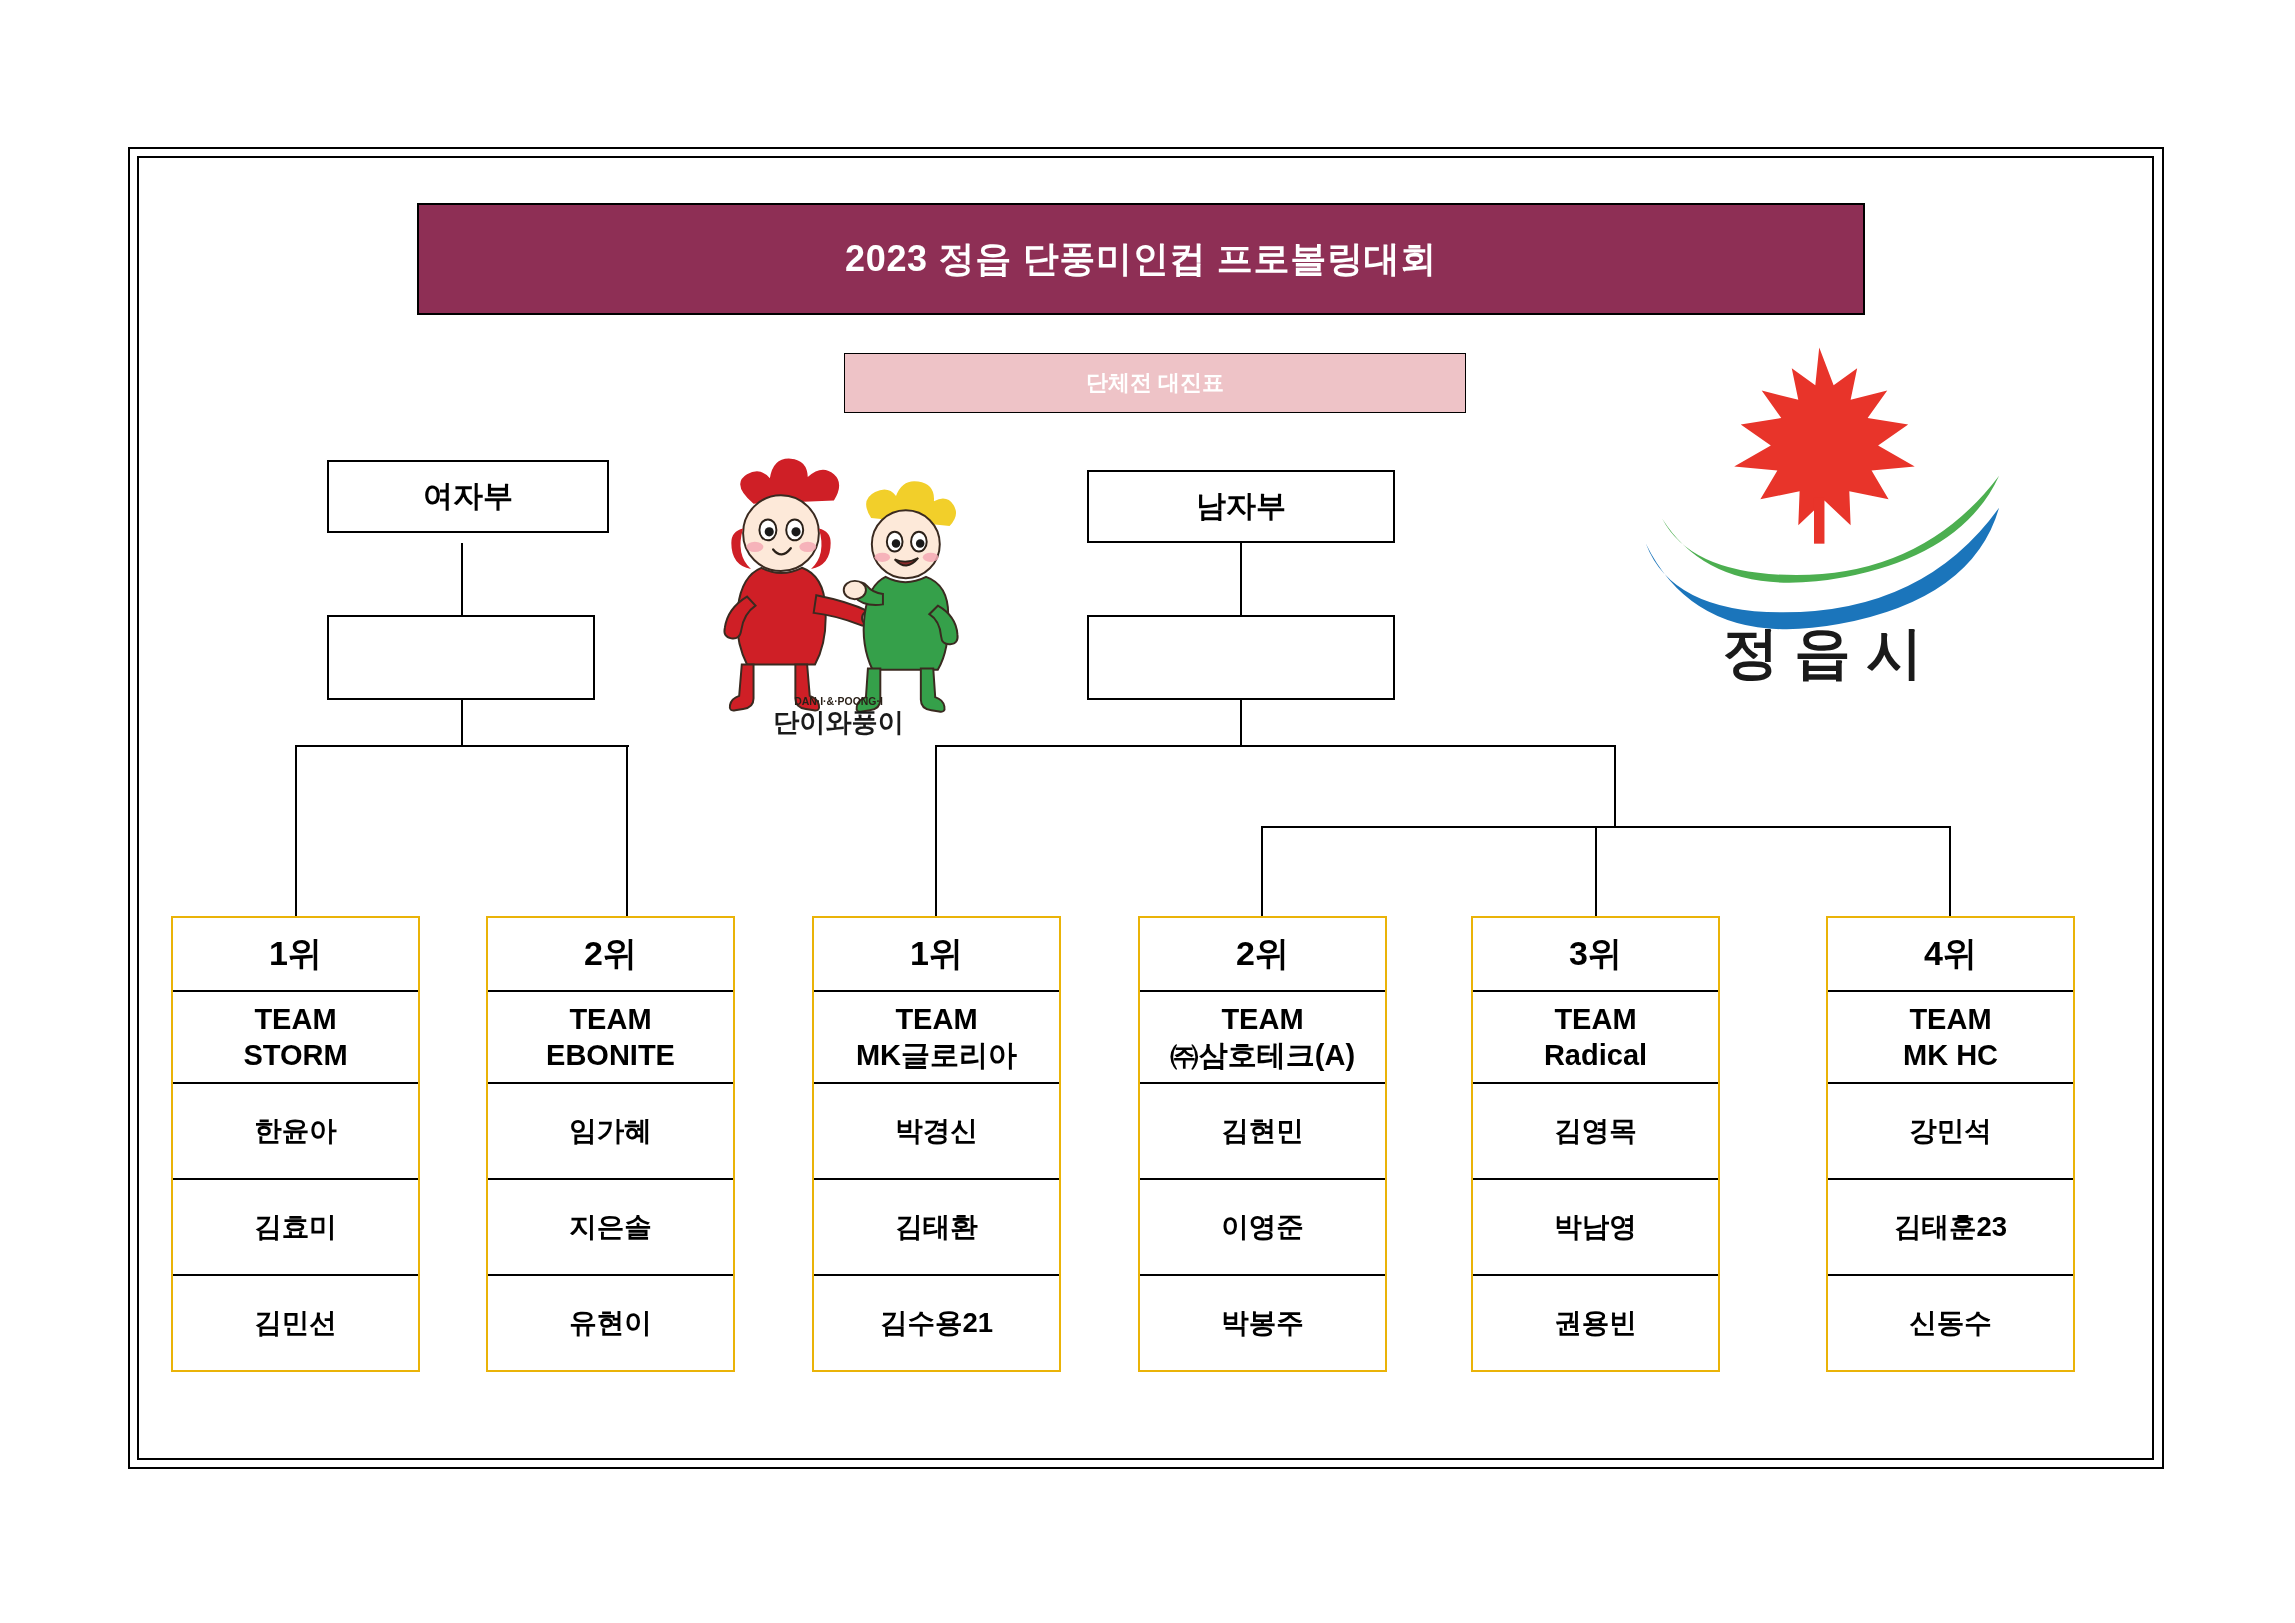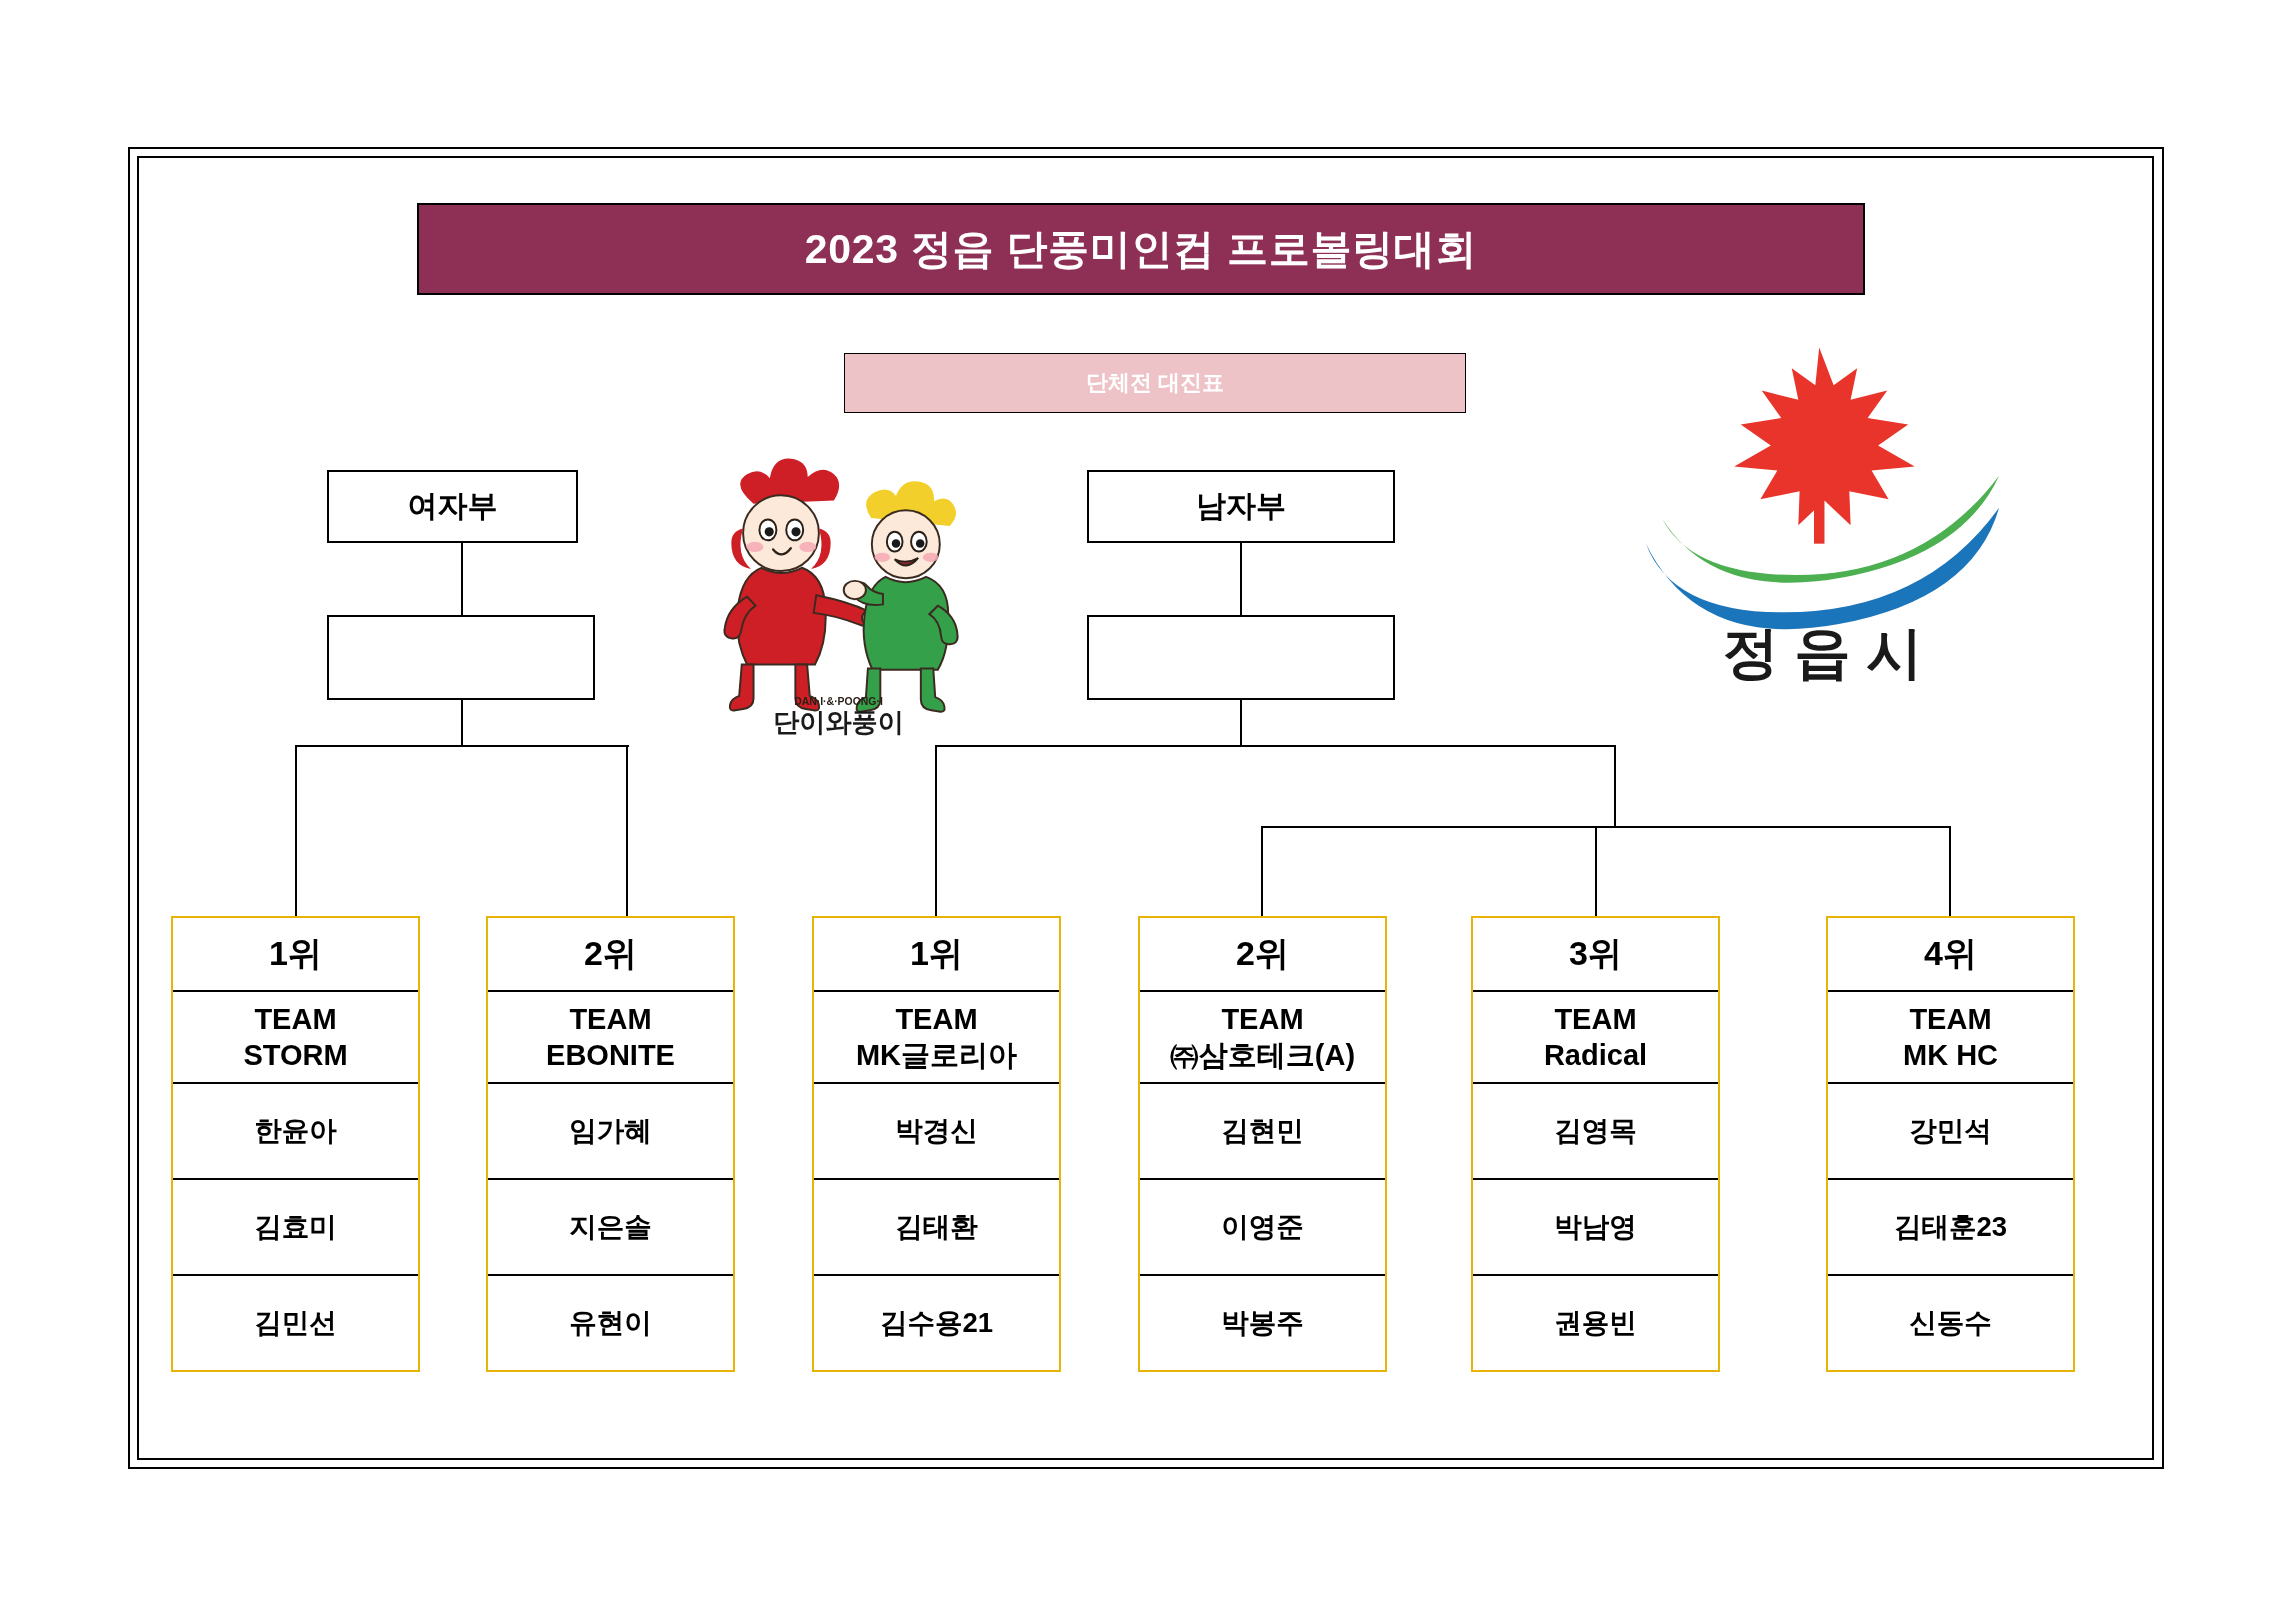--- a/index.html
+++ b/index.html
@@ -34,29 +34,29 @@
     border: 2px solid #000;
     box-sizing: border-box;
   }
 
   
   .title-bar {
     position: absolute;
     left: 417px;
     top: 203px;
     width: 1448px;
-    height: 92px;
+    height: 112px;
     background: #8e2f55;
     border: 2.6px solid #000;
     box-sizing: border-box;
     display: flex;
     align-items: center;
     justify-content: center;
     color: #ffffff;
-    font-size: 41px;
+    font-size: 36px;
     font-weight: bold;
     letter-spacing: 0.7px;
   }
 
   
   .subtitle-bar {
     position: absolute;
     left: 844px;
     top: 353px;
     width: 622px;
@@ -78,21 +78,21 @@
     border: 2px solid #000;
     box-sizing: border-box;
     background: #fff;
     display: flex;
     align-items: center;
     justify-content: center;
     font-size: 30px;
     font-weight: bold;
     color: #000;
   }
-  .women-head { left: 327px;  top: 470px; width: 251px; height: 73px; }
+  .women-head { left: 327px;  top: 460px; width: 282px; height: 73px; }
   .men-head   { left: 1087px; top: 470px; width: 308px; height: 73px; }
   .women-sub  { left: 327px;  top: 615px; width: 268px; height: 85px; }
   .men-sub    { left: 1087px; top: 615px; width: 308px; height: 85px; }
 
   
   .ln { position: absolute; background: #000; }
   .v { width: 2px; }
   .h { height: 2px; }
 
   

